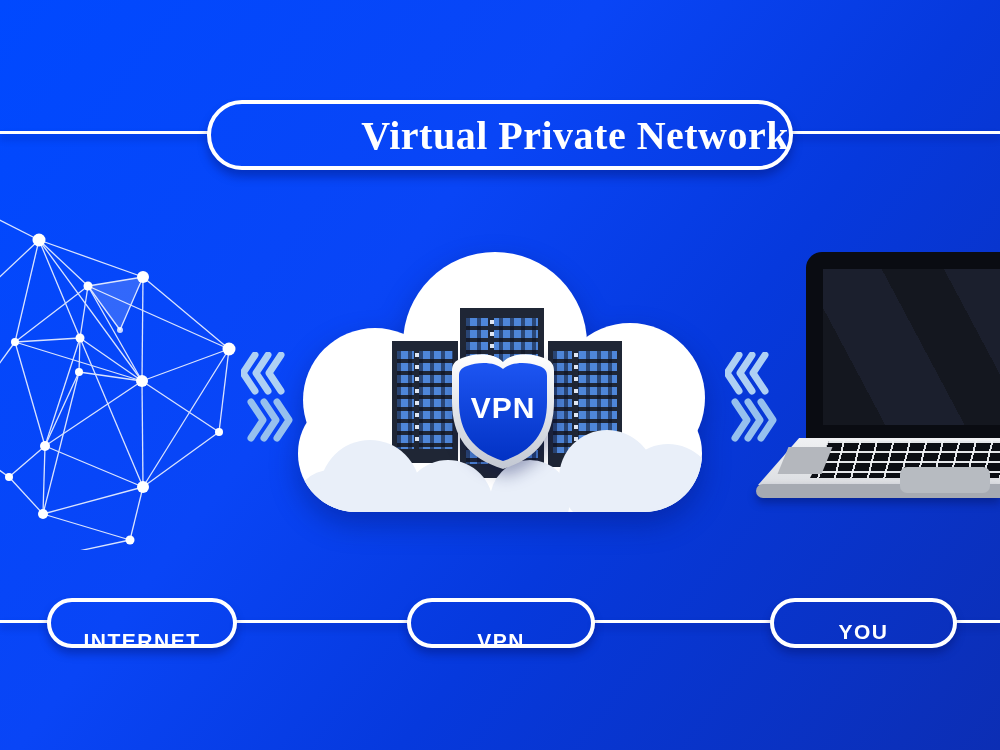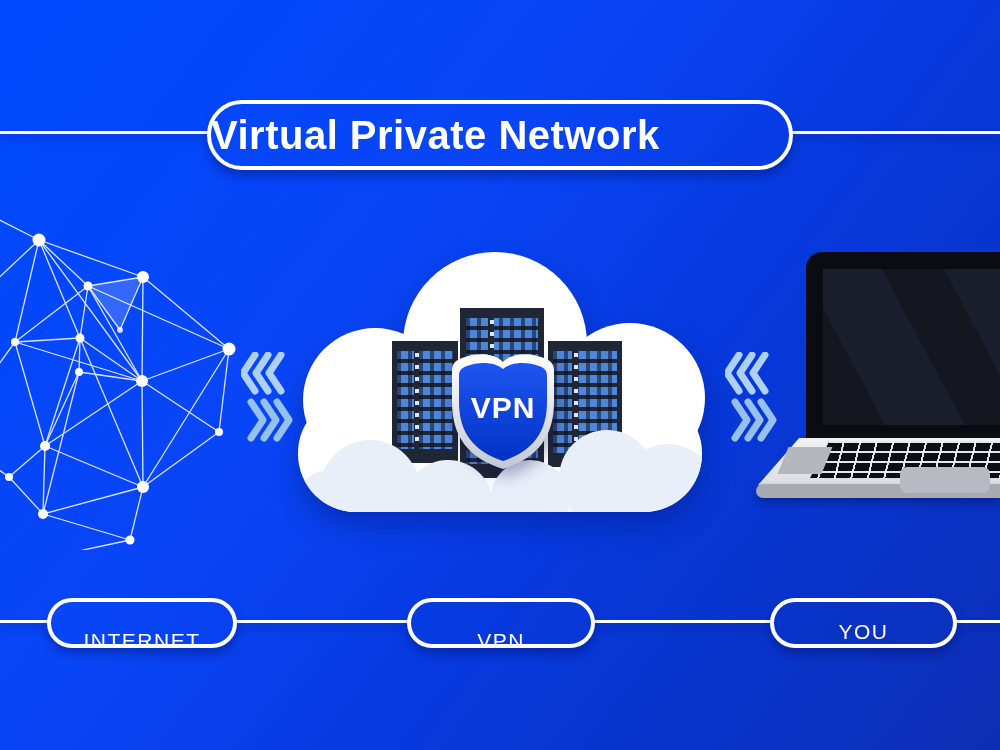--- a/index.html
+++ b/index.html
@@ -8,35 +8,36 @@
     position:relative; width:1000px; height:750px; overflow:hidden;
     background:linear-gradient(128deg,#0049ff 0%,#0945f6 38%,#0639dd 62%,#0c2eb4 100%);
   }
 
   
   .hline{ position:absolute; height:3px; background:#fff;
           box-shadow:0 5px 7px rgba(2,12,90,.30); }
   .title-pill{
     position:absolute; left:207px; top:100px; width:586px; height:70px;
     border:4px solid #fff; border-radius:40px;
-    display:flex; align-items:center; justify-content:flex-start;
+    display:flex; align-items:center; justify-content:flex-end;
     box-shadow:0 7px 10px rgba(2,12,90,.35);
+    font-family:Liberation Serif, serif;
   }
   .title-pill span{
     color:#fff; font-size:40px; font-weight:700; letter-spacing:.5px; white-space:nowrap;
   }
 
   
   .label-pill{
     position:absolute; top:598px; height:50px;
     border:4px solid #fff; border-radius:26px;
     display:flex; align-items:center; justify-content:center;
     box-shadow:0 6px 9px rgba(2,12,90,.35);
   }
-  .label-pill span{ color:#fff; font-size:21px; font-weight:400; letter-spacing:1.5px;margin-top:36px; }
+  .label-pill span{ color:#fff; font-size:21px; font-weight:700; letter-spacing:1.5px;margin-top:36px; }
 
   
   .rack{ position:absolute; background:#1f2635; z-index:3; }
   .rack-rows{
     position:absolute; left:7%; right:7%; top:10px; bottom:14px;
     background-image:
       repeating-linear-gradient(90deg, rgba(13,18,34,.55) 0 4px, transparent 4px 11px),
       repeating-linear-gradient(180deg, #4e86d9 0 8px, #1f2635 8px 12px);
   }
   .rack-rows::before{ content:''; position:absolute; left:30%; width:9%; top:0; bottom:0;

